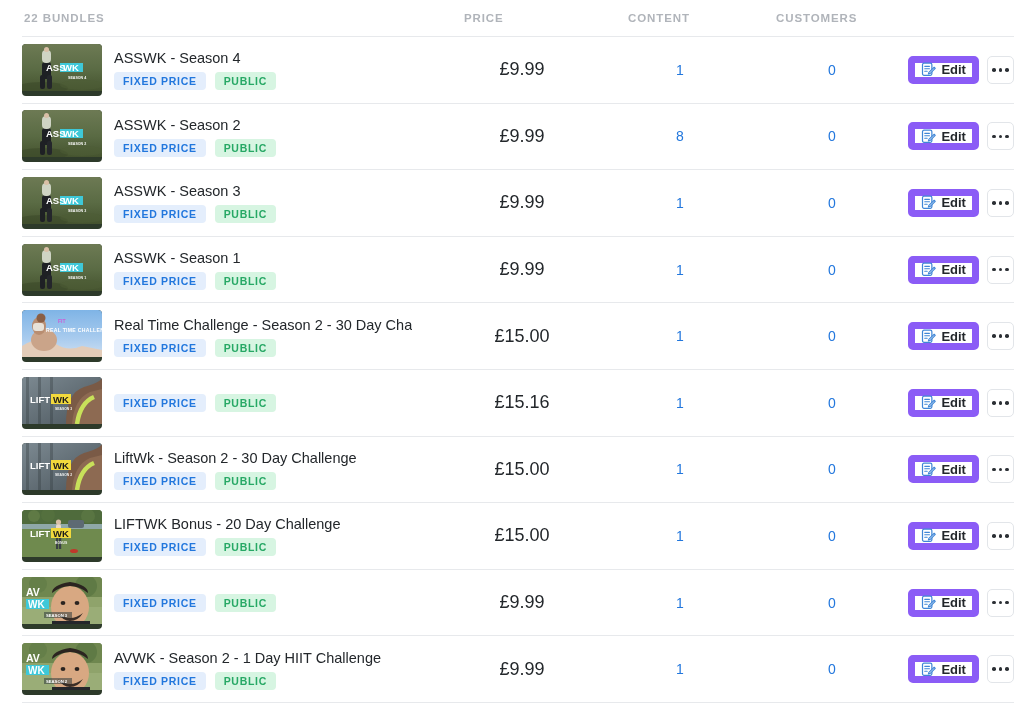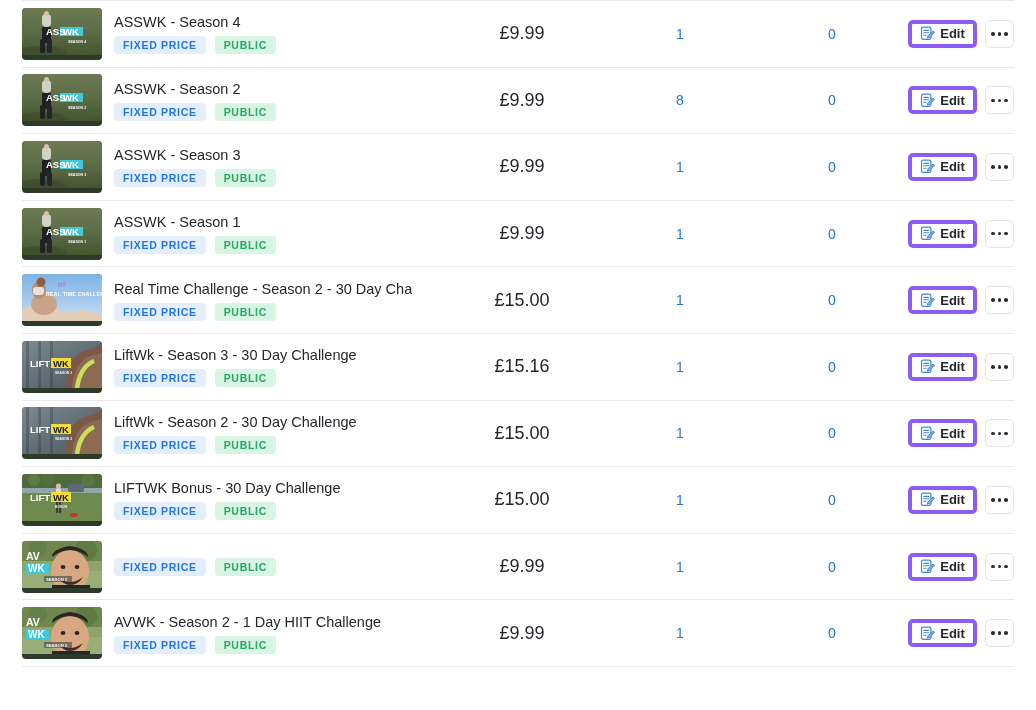--- a/index.html
+++ b/index.html
@@ -121,21 +121,21 @@
   
   .actions {
     display: flex;
     align-items: center;
     justify-content: flex-end;
     gap: 8px;
   }
   .btn-edit {
     height: 28px;
     min-width: 60px;
-    border: 4px solid #8b5cf6;
+    border: 7px solid #8b5cf6;
     border-radius: 5px;
     background: #fff;
     display: flex;
     align-items: center;
     justify-content: center;
     gap: 5px;
     padding: 0 9px;
     cursor: pointer;
     font-size: 13px;
     color: #23272b;
@@ -154,20 +154,27 @@
     gap: 3px;
     cursor: pointer;
   }
   .dot { width: 3.5px; height: 3.5px; border-radius: 50%; background: #2b2f34; }
 </style>
 </head>
 <body>
 
 <div class="bundles-panel">
 
+  <div class="table-header">
+    <div class="col-bundle col-head">22 BUNDLES</div>
+    <div class="col-price col-head">PRICE</div>
+    <div class="col-content col-head">CONTENT</div>
+    <div class="col-cust col-head">CUSTOMERS</div>
+    <div class="col-act"></div>
+  </div>
 
   <div class="divider"></div>
 
   <div class="rows" id="rows-container">
       <div class="bundle-row">
     <div class="col-bundle bundle-cell">
       <div class="thumb">
             <svg viewBox="0 0 80 47" xmlns="http://www.w3.org/2000/svg">
       <defs>
                 <linearGradient id="g1" x1="0" y1="0" x2="0" y2="1">
@@ -485,21 +492,20 @@
       <path d="M44 47 Q44 16 62 10 Q80 5 80 0 L80 47 Z" fill="#7a5a46"></path>
       <path d="M50 47 Q52 22 68 15 L80 12 L80 47 Z" fill="#8d6a52"></path>
       <path d="M55 47 Q58 26 72 20" stroke="#c8e05a" stroke-width="4.5" fill="none"></path>
       <rect x="29" y="17" width="20" height="10" fill="#f2d93c"></rect>
       <text x="8" y="26" font-family="Liberation Sans, sans-serif" font-size="9.5" font-weight="700" fill="#ffffff">LIFT</text>
       <text x="31" y="26" font-family="Liberation Sans, sans-serif" font-size="9.5" font-weight="700" fill="#1a1a1a">WK</text>
       <text x="33" y="33" font-family="Liberation Sans, sans-serif" font-size="3.4" font-weight="700" fill="#ffffff" opacity=".9">SEASON 3</text>
     </svg>
           </div>
       <div class="bundle-text">
-        <div class="bundle-title">LiftWk - Season 3 - 30 Day Challenge</div>
         <div class="tags">
           <span class="tag tag-fixed">FIXED PRICE</span>
           <span class="tag tag-public">PUBLIC</span>
         </div>
       </div>
     </div>
     <div class="col-price price-val">£15.16</div>
     <div class="col-content"><span class="link-val">1</span></div>
     <div class="col-cust"><span class="link-val">0</span></div>
     <div class="col-act actions">
@@ -602,21 +608,21 @@
         <rect x="37" y="26" width="2.2" height="13" fill="#3a3f45"></rect>
       </g>
       <ellipse cx="52" cy="41" rx="4" ry="2" fill="#c0392b"></ellipse>
       <rect x="29" y="18" width="20" height="10" fill="#f2d93c"></rect>
       <text x="8" y="27" font-family="Liberation Sans, sans-serif" font-size="9.5" font-weight="700" fill="#ffffff">LIFT</text>
       <text x="31" y="27" font-family="Liberation Sans, sans-serif" font-size="9.5" font-weight="700" fill="#1a1a1a">WK</text>
       <text x="33" y="34" font-family="Liberation Sans, sans-serif" font-size="3.4" font-weight="700" fill="#ffffff" opacity=".9">BONUS</text>
     </svg>
           </div>
       <div class="bundle-text">
-        <div class="bundle-title">LIFTWK Bonus - 30 Day Challenge</div>
+        <div class="bundle-title">LIFTWK Bonus - 20 Day Challenge</div>
         <div class="tags">
           <span class="tag tag-fixed">FIXED PRICE</span>
           <span class="tag tag-public">PUBLIC</span>
         </div>
       </div>
     </div>
     <div class="col-price price-val">£15.00</div>
     <div class="col-content"><span class="link-val">1</span></div>
     <div class="col-cust"><span class="link-val">0</span></div>
     <div class="col-act actions">

